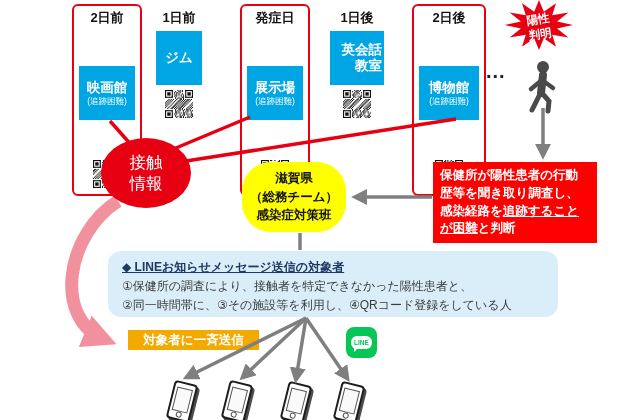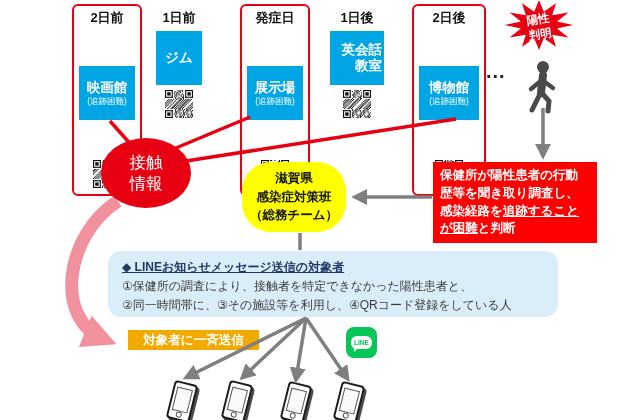--- a/index.html
+++ b/index.html
@@ -1156,22 +1156,22 @@
   </div>
 
   <div class="dots">...</div>
 
   <div class="ellipse">
     <div class="txt">接触情報</div>
   </div>
 
   <div class="team">
     <div>滋賀県</div>
+    <div>（総務チーム）</div>
     <div>感染症対策班</div>
-    <div>（総務チーム）</div>
   </div>
 
   <div class="assess">
     <span>保健所が陽性患者の行動歴等を聞き取り調査し、感染経路を</span><span class="u">追跡することが困難</span><span>と判断</span>
   </div>
 
   <div class="notice">
     <div class="head">◆ LINEお知らせメッセージ送信の対象者</div>
     <div class="item">①保健所の調査により、接触者を特定できなかった陽性患者と、</div>
     <div class="item">②同一時間帯に、③その施設等を利用し、④QRコード登録をしている人</div>

